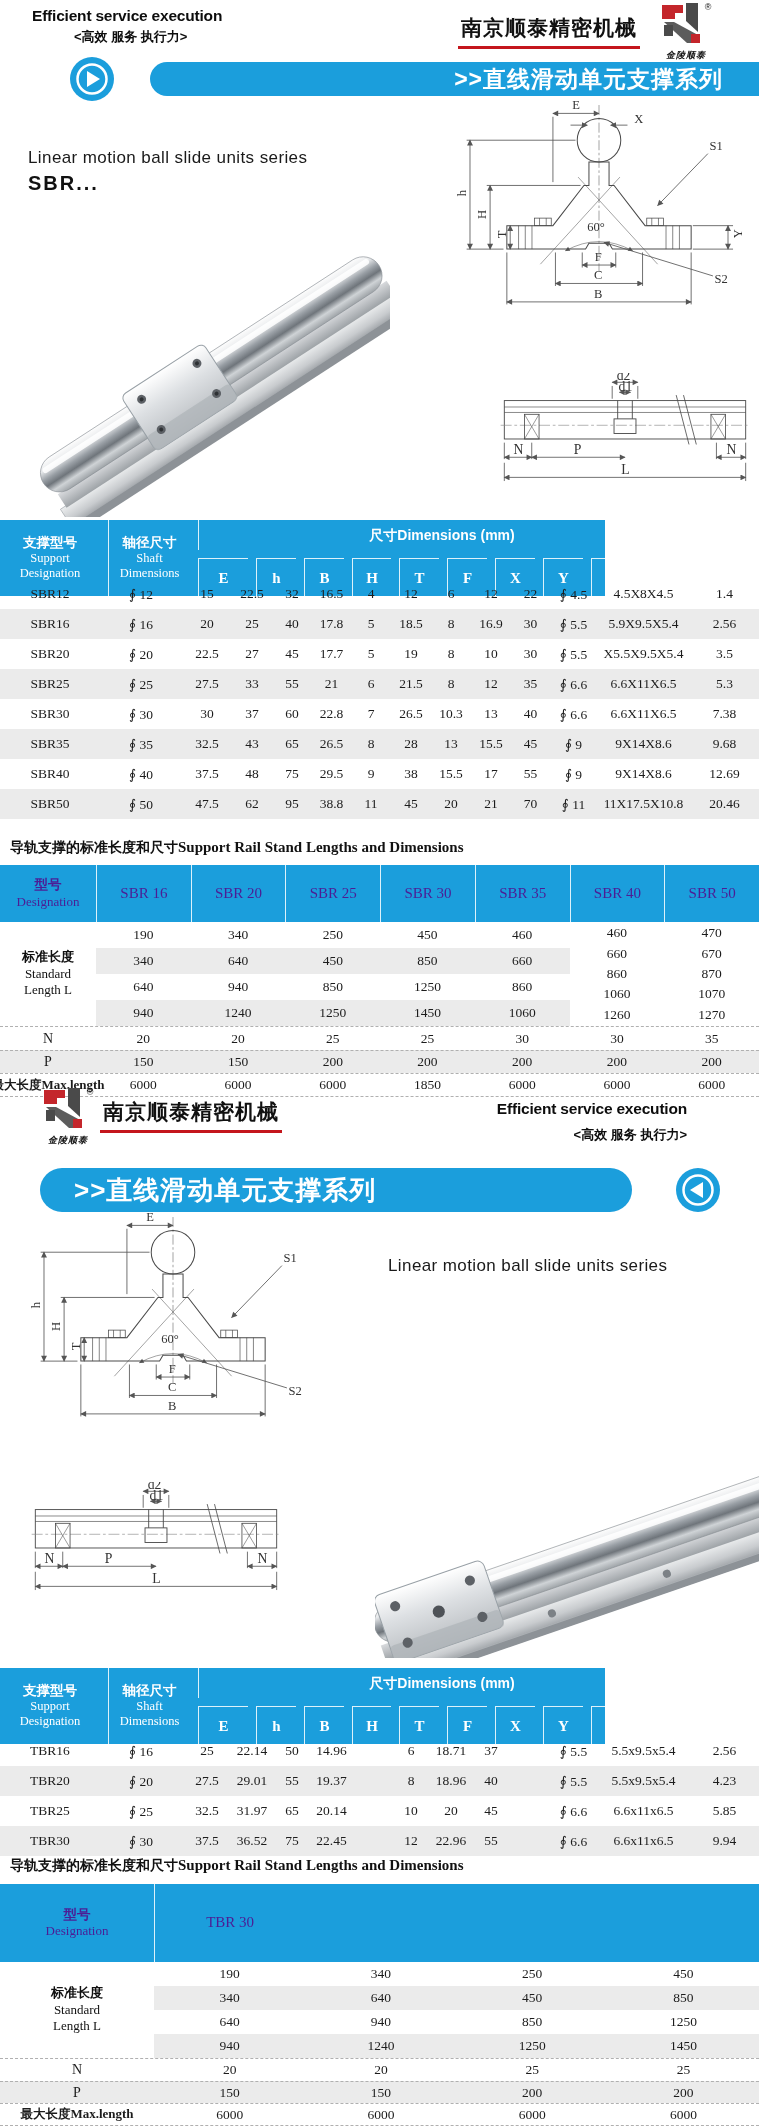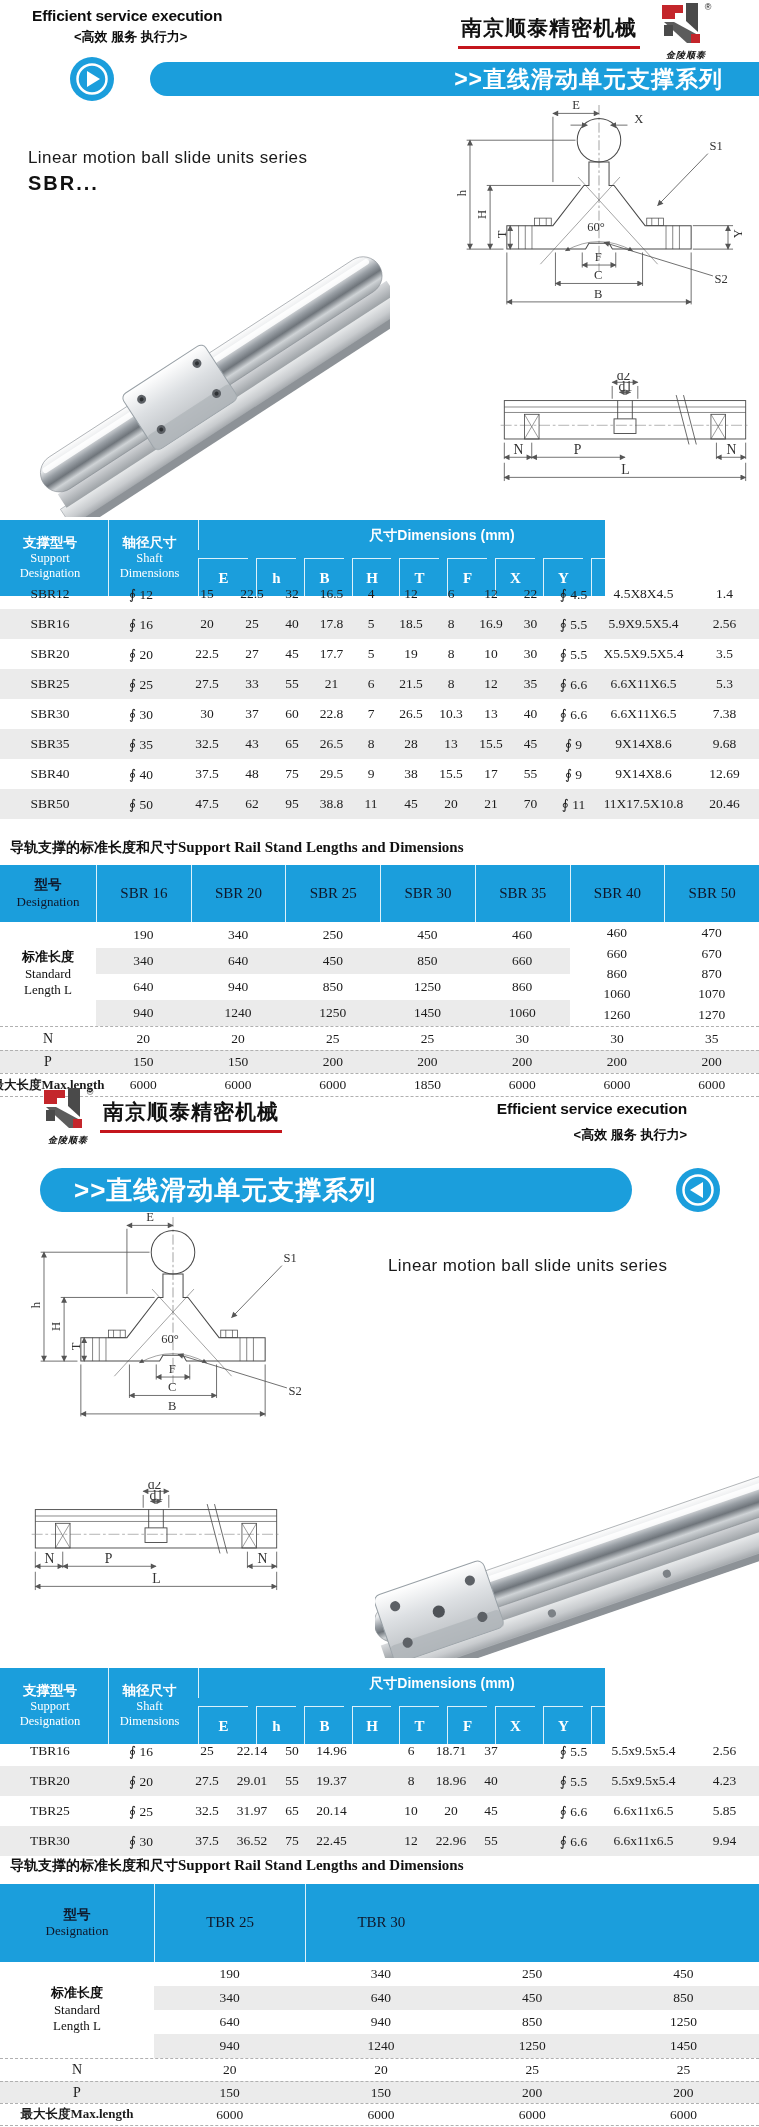--- a/index.html
+++ b/index.html
@@ -26,21 +26,21 @@
   .hc.nb{border-left:none;}
   .hc .hcn{font-size:13.5px;font-weight:bold;}
   .hc .hen{font-family:"Liberation Serif",serif;font-size:12.5px;}
   .hletter{font-family:"Liberation Serif",serif;font-weight:bold;font-size:15px;border-top:1px solid rgba(255,255,255,.85);}
   .dims-title{font-size:14px;font-weight:bold;}
   .dim-row{display:grid;grid-template-columns:100px 82px 50px 40px 40px 39px 40px 40px 40px 40px 39px 47px 93px 69px;height:30px;width:759px;}
   .dim-row.stripe{background:var(--stripe);}
   .cell{display:flex;align-items:center;justify-content:center;font-family:"Liberation Serif",serif;font-size:13.5px;color:#1c1c1c;white-space:nowrap;}
   
   .rail-head{display:grid;background:var(--blue);width:759px;}
-  .rh-cell{display:flex;flex-direction:column;align-items:center;justify-content:center;color:#0f172a;border-left:1px solid rgba(255,255,255,.85);font-family:"Liberation Serif",serif;font-size:15px;line-height:1.3;}
+  .rh-cell{display:flex;flex-direction:column;align-items:center;justify-content:center;color:#4c1d95;border-left:1px solid rgba(255,255,255,.85);font-family:"Liberation Serif",serif;font-size:15px;line-height:1.3;}
   .rh-cell:first-child{border-left:none;}
   .rh-cn{font-size:13.5px;font-weight:bold;font-family:"Liberation Sans",sans-serif;}
   .rh-en{font-family:"Liberation Serif",serif;font-size:13px;}
   .rail-std{display:grid;width:759px;}
   .std-label{grid-column:1;display:flex;flex-direction:column;align-items:center;justify-content:center;line-height:1.3;}
   .std-cn{font-size:13px;font-weight:bold;}
   .std-en{font-family:"Liberation Serif",serif;font-size:13px;}
   .rv{display:flex;align-items:center;justify-content:center;font-family:"Liberation Serif",serif;font-size:13.5px;color:#1c1c1c;}
   .rv.stripe{background:var(--stripe);}
   .rv.tall{flex-direction:column;justify-content:space-around;padding:1px 0;}
@@ -718,21 +718,20 @@
 
   <div class="abs sec-title" style="left:10px;top:1856px">
     <span class="cn">导轨支撑的标准长度和尺寸</span><span class="en">Support Rail Stand Lengths and Dimensions</span>
   </div>
   <div class="abs" style="left:0;top:1884px" id="t4">
       <div class="rail-head" style="grid-template-columns: 154px repeat(4, 1fr); height: 78px;">
         <div class="rh-cell">
           <div class="rh-cn">型号</div>
           <div class="rh-en">Designation</div>
         </div>
-        <div class="rh-cell">TBR 25</div>
         <div class="rh-cell">TBR 30</div>
       </div>
       <div class="rail-std" style="grid-template-columns: 154px repeat(4, 1fr); grid-auto-rows: 24px;">
         <div class="std-label" style="grid-area: 1 / 1 / 5;">
           <div class="std-cn">标准长度</div>
           <div class="std-en">Standard</div>
           <div class="std-en">Length L</div>
         </div>
         <div class="rv" style="grid-area: 1 / 2;">190</div>
         <div class="rv" style="grid-area: 1 / 3;">340</div>

